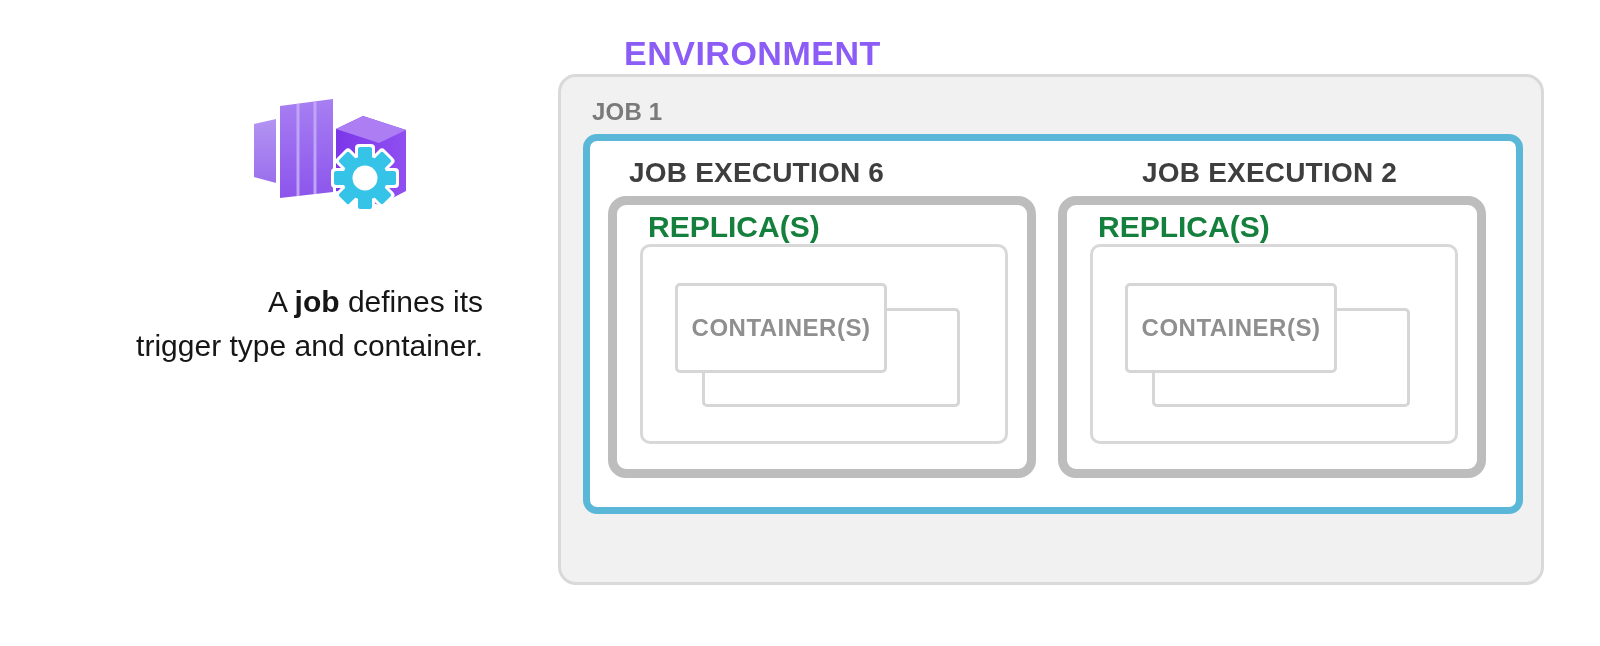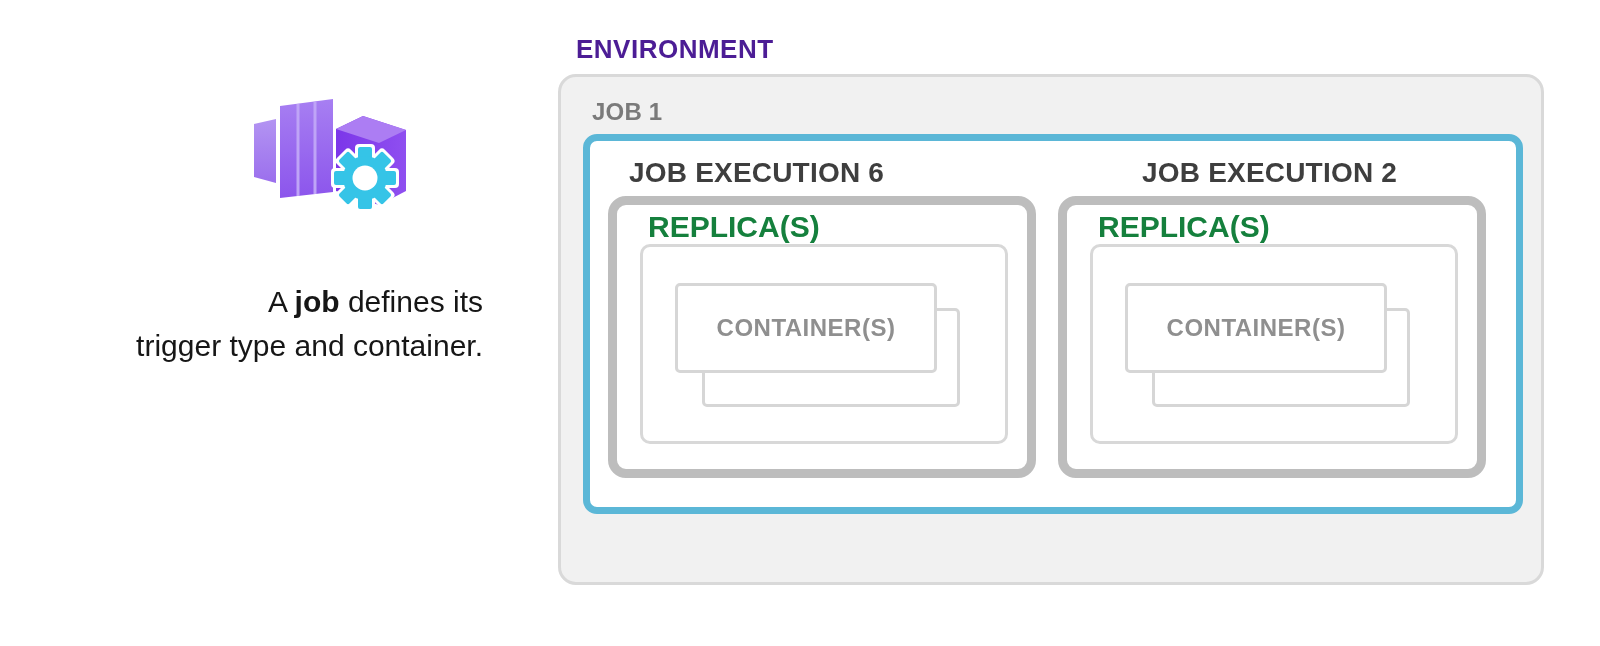--- a/index.html
+++ b/index.html
@@ -28,27 +28,27 @@
     background:#FFFFFF;border:7px solid #5BB7D7;border-radius:14px;}
   .exec-box{top:196px;width:428px;height:282px;
     background:#FFFFFF;border:9px solid #BDBDBD;border-radius:18px;}
   .exec-1{left:608px;} .exec-2{left:1058px;}
   .replica-box{top:244px;width:368px;height:200px;
     background:#FFFFFF;border:3px solid #D8D8D8;border-radius:10px;}
   .replica-1{left:640px;} .replica-2{left:1090px;}
   .container-back{top:308px;width:258px;height:99px;
     background:#FFFFFF;border:3px solid #D6D6D6;border-radius:5px;}
   .container-back-1{left:702px;} .container-back-2{left:1152px;}
-  .container-front{top:283px;width:262px;height:90px;
+  .container-front{top:283px;width:212px;height:90px;
     background:#FFFFFF;border:3px solid #D6D6D6;border-radius:5px;
     display:flex;align-items:center;justify-content:center;}
   .container-front-1{left:675px;} .container-front-2{left:1125px;}
 
   
-  .env-label{left:576px;top:34px;font-size:26px;color:#4c1d95;letter-spacing:.5px;}
+  .env-label{left:624px;top:34px;font-size:34px;color:#8b5cf6;letter-spacing:.5px;}
   .job-label{left:592px;top:98px;font-size:24px;color:#7A7A7A;letter-spacing:.2px;}
   .exec-label{top:157px;font-size:28px;color:#3E3E3E;letter-spacing:.2px;}
   .exec-label-1{left:629px;} .exec-label-2{left:1106px;margin-left:36px;}
   .replica-label{top:210px;font-size:30px;color:#15803d;}
   .replica-label-1{left:648px;} .replica-label-2{left:1098px;}
   .container-label{font-size:24px;font-weight:bold;color:#8F8F8F;letter-spacing:.5px;white-space:nowrap;}
 </style>
 </head>
 <body>
 

